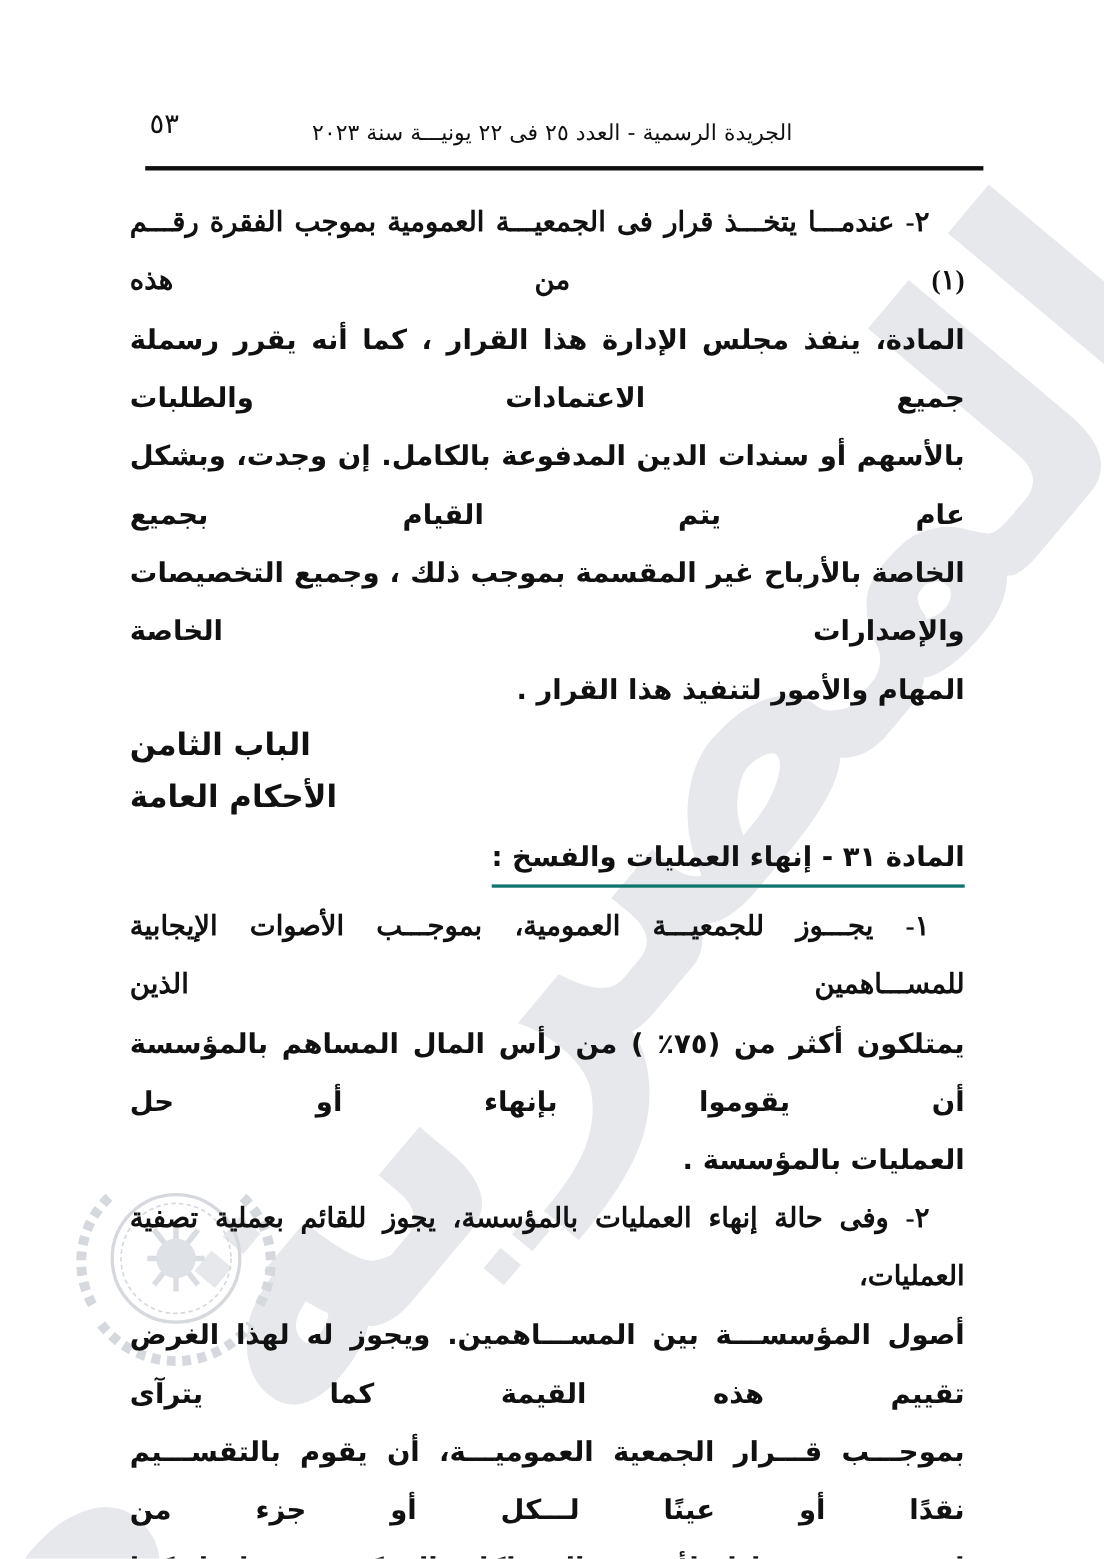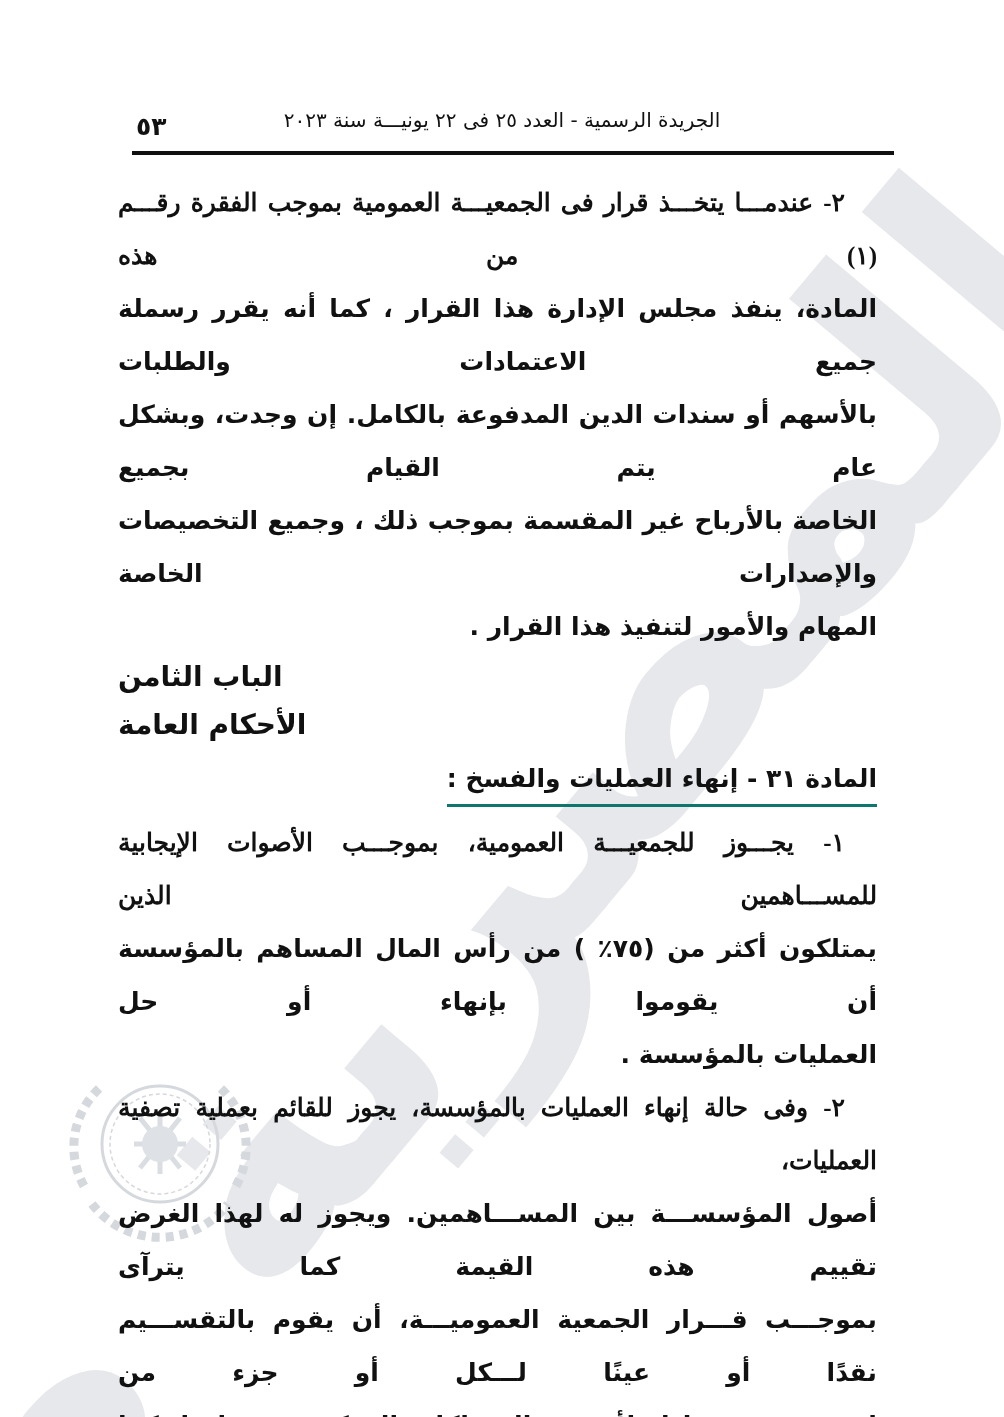--- a/index.html
+++ b/index.html
@@ -32,22 +32,22 @@
     white-space: nowrap;
     direction: rtl;
   }
   .wm-seal {
     position: absolute;
     left: 62px; top: 1056px;
   }
   
   .content { position: absolute; inset: 0; z-index: 1; }
   .hdr-pagenum {
-    position: absolute; top: 112px; left: 136px;
-    font-size: 25px; font-weight: 700;
+    position: absolute; top: 98px; left: 136px;
+    font-size: 25px; font-weight: 400;
   }
   .hdr-title {
     position: absolute; top: 108px; left: 50%;
     transform: translateX(-50%);
     font-size: 20px; font-weight: 400;
     white-space: nowrap;
     direction: rtl;
   }
   .hdr-rule {
     position: absolute; top: 151px; left: 132px; right: 110px;

